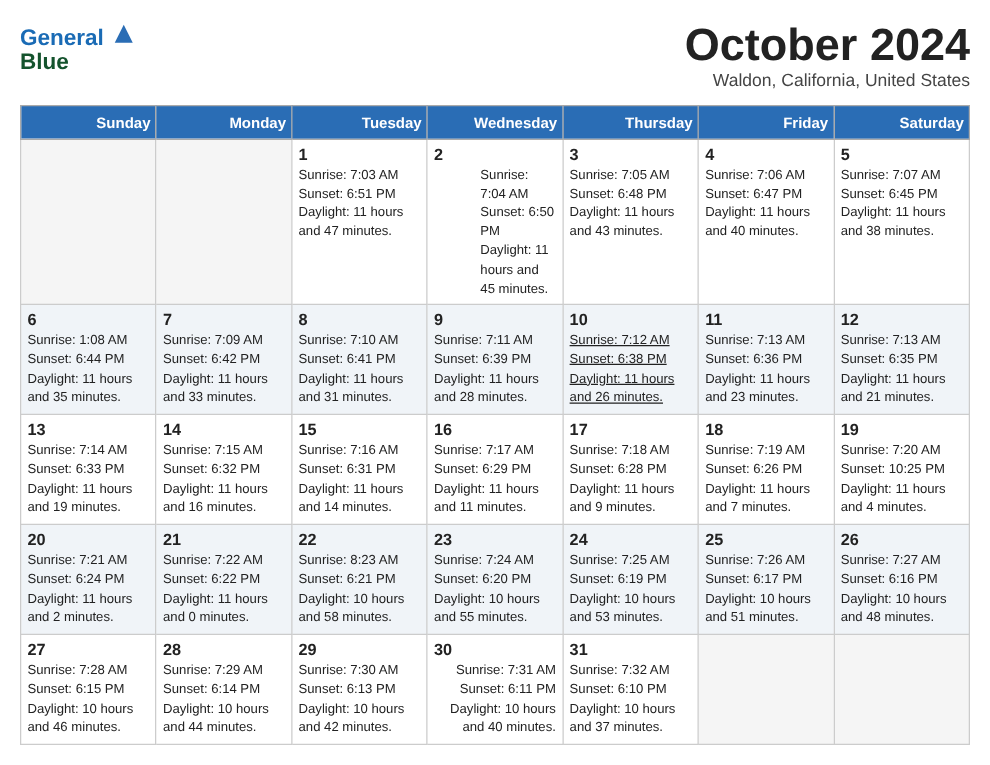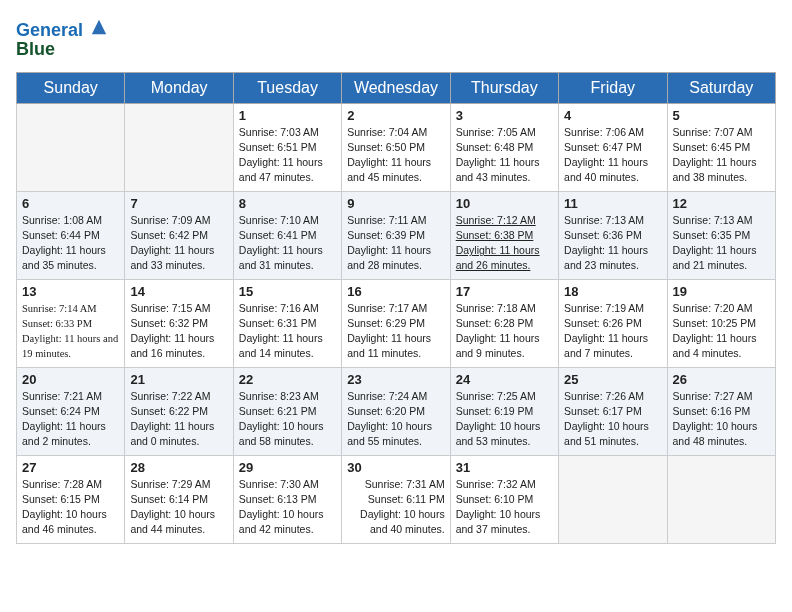--- a/index.html
+++ b/index.html
@@ -49,24 +49,24 @@
       color: #444;
     }
     table {
       width: 100%;
       border-collapse: collapse;
       table-layout: fixed;
     }
     th {
       background-color: #2a6db5;
       color: #fff;
-      font-size: 16px;
-      font-weight: normal;
+      font-size: 12px;
+      font-weight: bold;
       padding: 6px 4px;
-      text-align: center;
+      text-align: right;
       border: 1px solid #aaa;
     }
     td {
       border: 1px solid #ccc;
       vertical-align: top;
       padding: 4px 5px;
       font-size: 10.5px;
       color: #222;
       height: 88px;
     }
@@ -97,20 +97,24 @@
         <span class="logo-text">
           <span>General</span>
           <svg class="logo-icon" viewBox="0 0 20 20">
             <polygon points="2,18 10,2 18,18" fill="#2a6db5"></polygon>
           </svg>
         </span>
       </div>
       <div style="font-size:18px;font-weight:bold;color:#14532d;margin-top:-2px;">Blue</div>
     </div>
   </div>
+  <div class="title-area">
+    <div class="month-title">October 2024</div>
+    <div class="location">Waldon, California, United States</div>
+  </div>
 </div>
 
 <table>
   <thead>
     <tr>
     <th>Sunday</th>
         <th>Monday</th>
         <th>Tuesday</th>
         <th>Wednesday</th>
         <th>Thursday</th>
@@ -123,21 +127,21 @@
         <td class="empty"></td>
         <td class="empty"></td>
         <td>
           <span class="day-number">1</span>
           <div class="day-detail" style="white-space: pre-line;">Sunrise: 7:03 AM
 Sunset: 6:51 PM
 Daylight: 11 hours and 47 minutes.</div>
         </td>
         <td>
           <span class="day-number">2</span>
-          <div class="day-detail" style="white-space: pre-line;">Sunrise: 7:04 AM
+          <div class="day-detail" style="white-space: pre-line; margin-left: 37px;">Sunrise: 7:04 AM
 Sunset: 6:50 PM
 Daylight: 11 hours and 45 minutes.</div>
         </td>
         <td>
           <span class="day-number">3</span>
           <div class="day-detail" style="white-space: pre-line;">Sunrise: 7:05 AM
 Sunset: 6:48 PM
 Daylight: 11 hours and 43 minutes.</div>
         </td>
         <td>
@@ -193,21 +197,21 @@
         <td>
           <span class="day-number">12</span>
           <div class="day-detail" style="white-space: pre-line;">Sunrise: 7:13 AM
 Sunset: 6:35 PM
 Daylight: 11 hours and 21 minutes.</div>
         </td>
       </tr>
       <tr>
         <td>
           <span class="day-number">13</span>
-          <div class="day-detail" style="white-space: pre-line; font-family: Liberation Serif, serif;">Sunrise: 7:14 AM
+          <div class="day-detail" style="white-space: pre-line;">Sunrise: 7:14 AM
 Sunset: 6:33 PM
 Daylight: 11 hours and 19 minutes.</div>
         </td>
         <td>
           <span class="day-number">14</span>
           <div class="day-detail" style="white-space: pre-line;">Sunrise: 7:15 AM
 Sunset: 6:32 PM
 Daylight: 11 hours and 16 minutes.</div>
         </td>
         <td>

